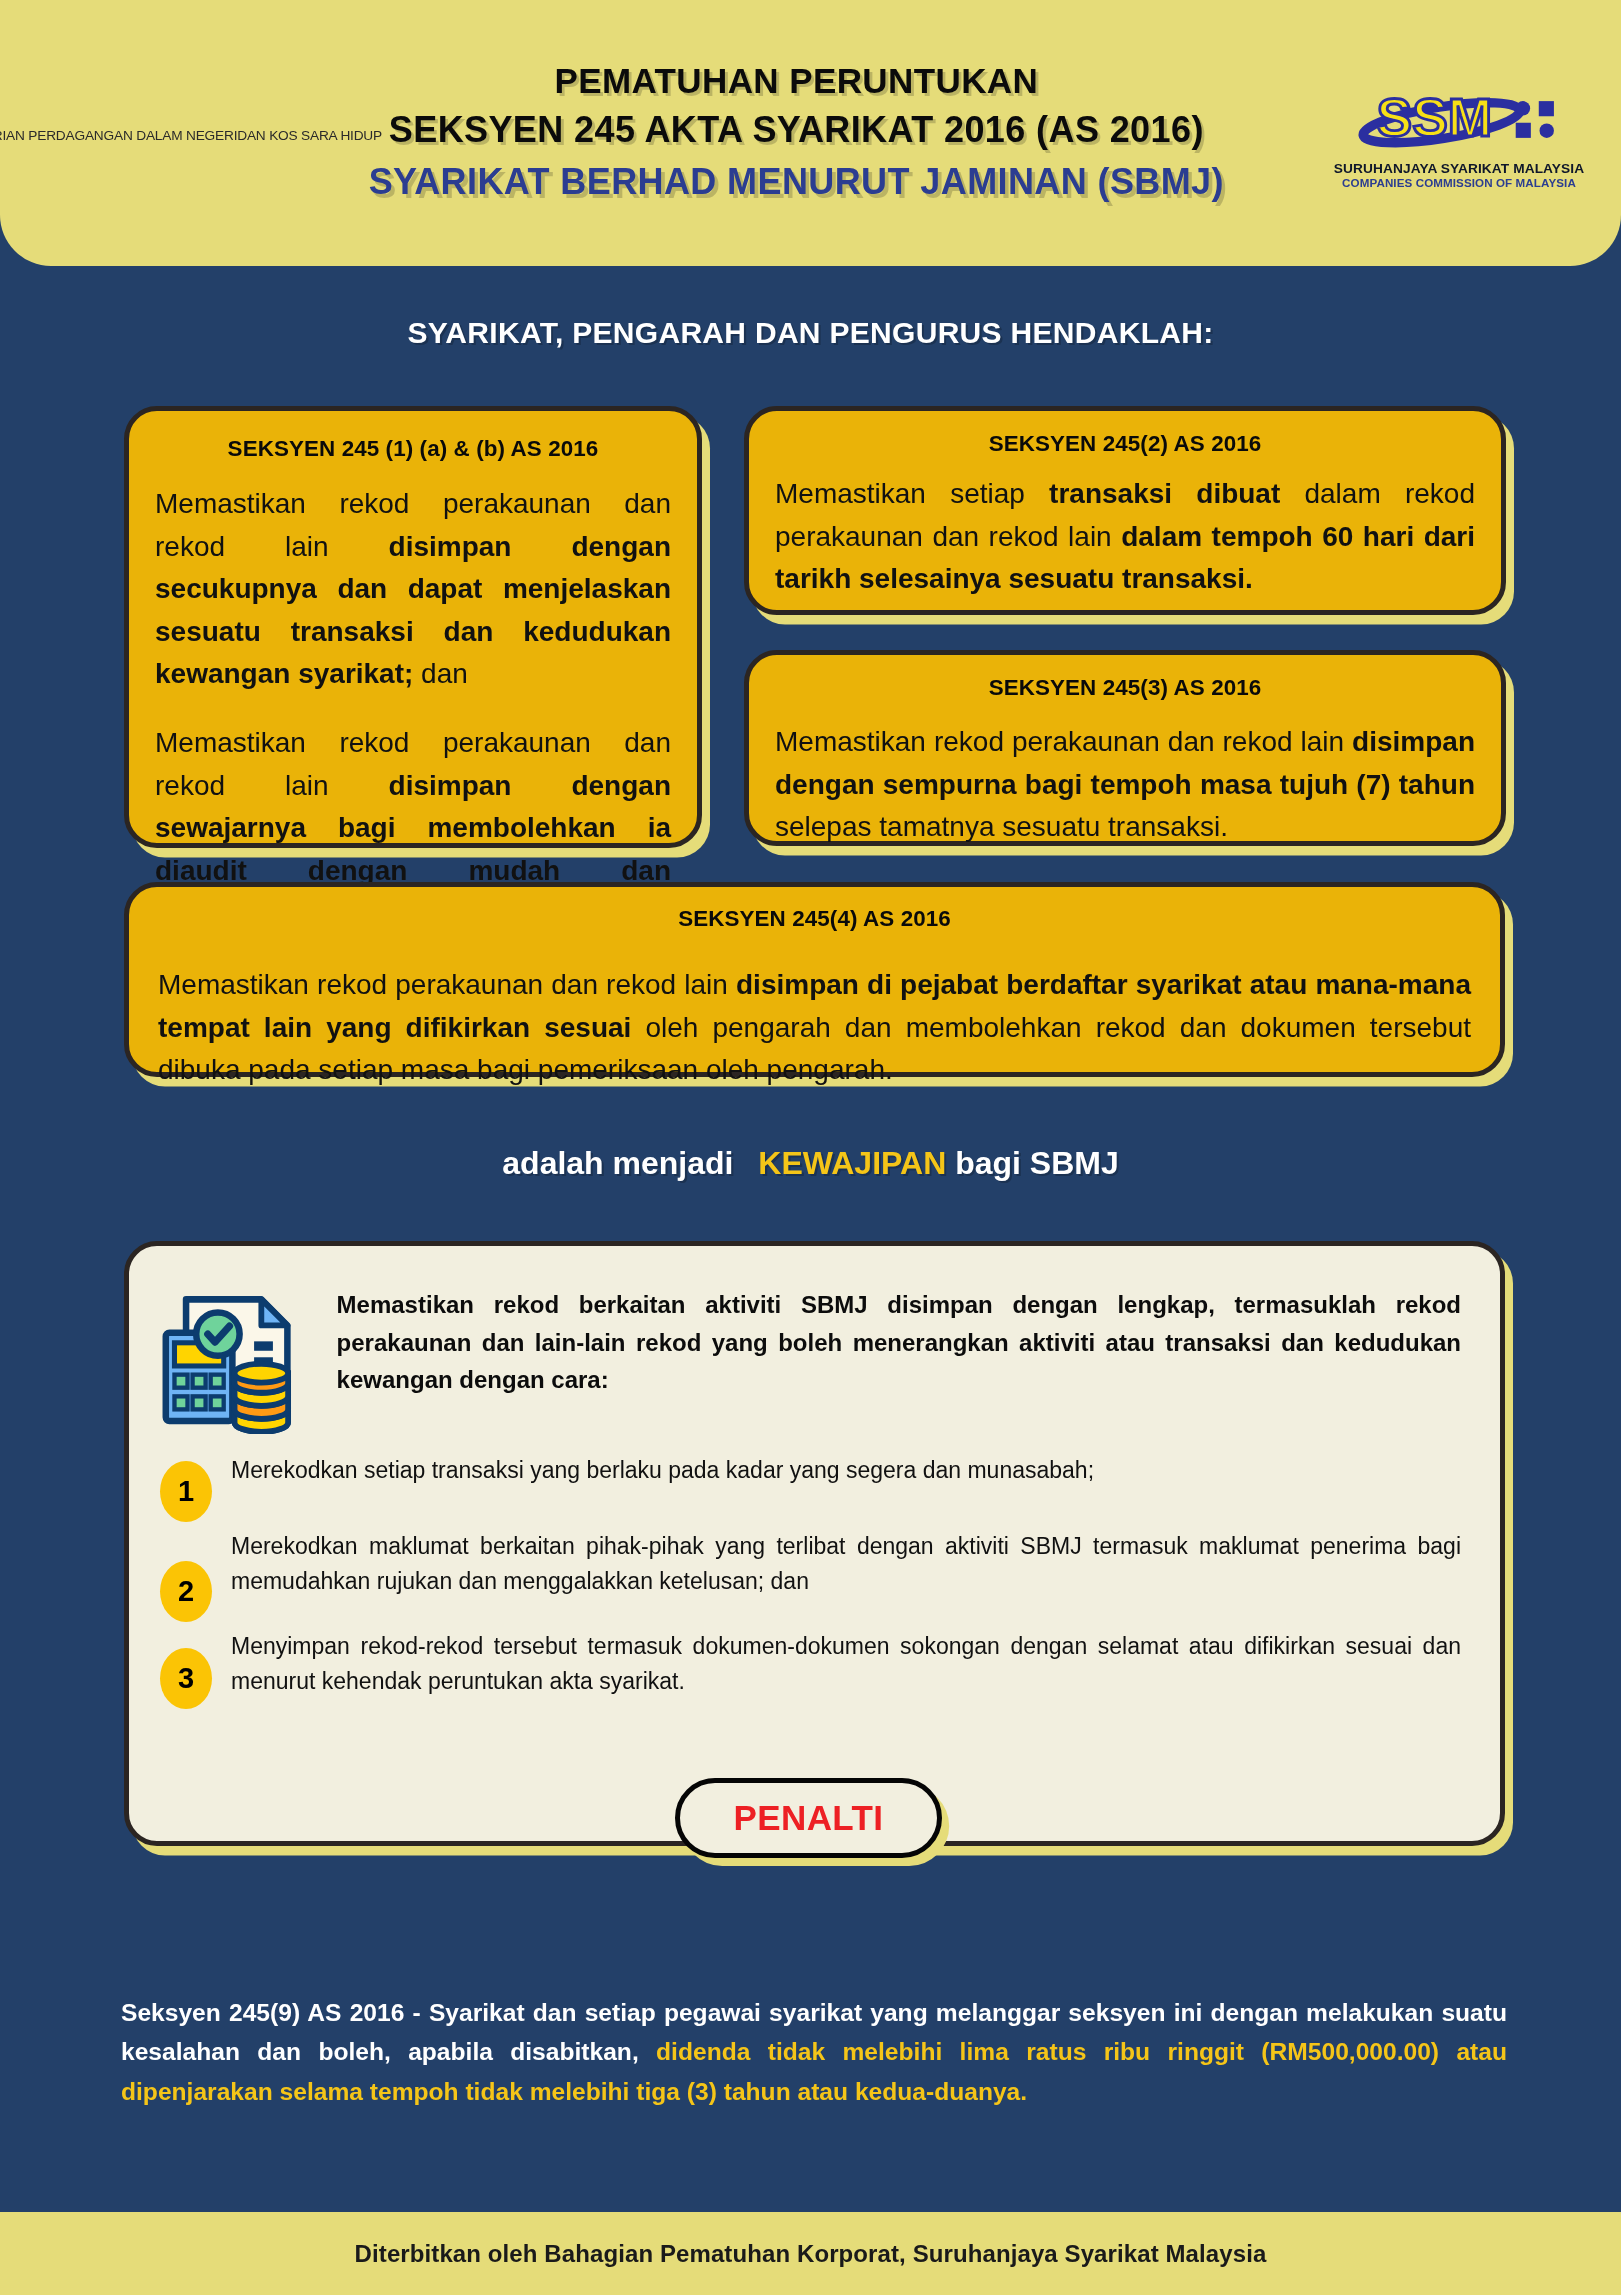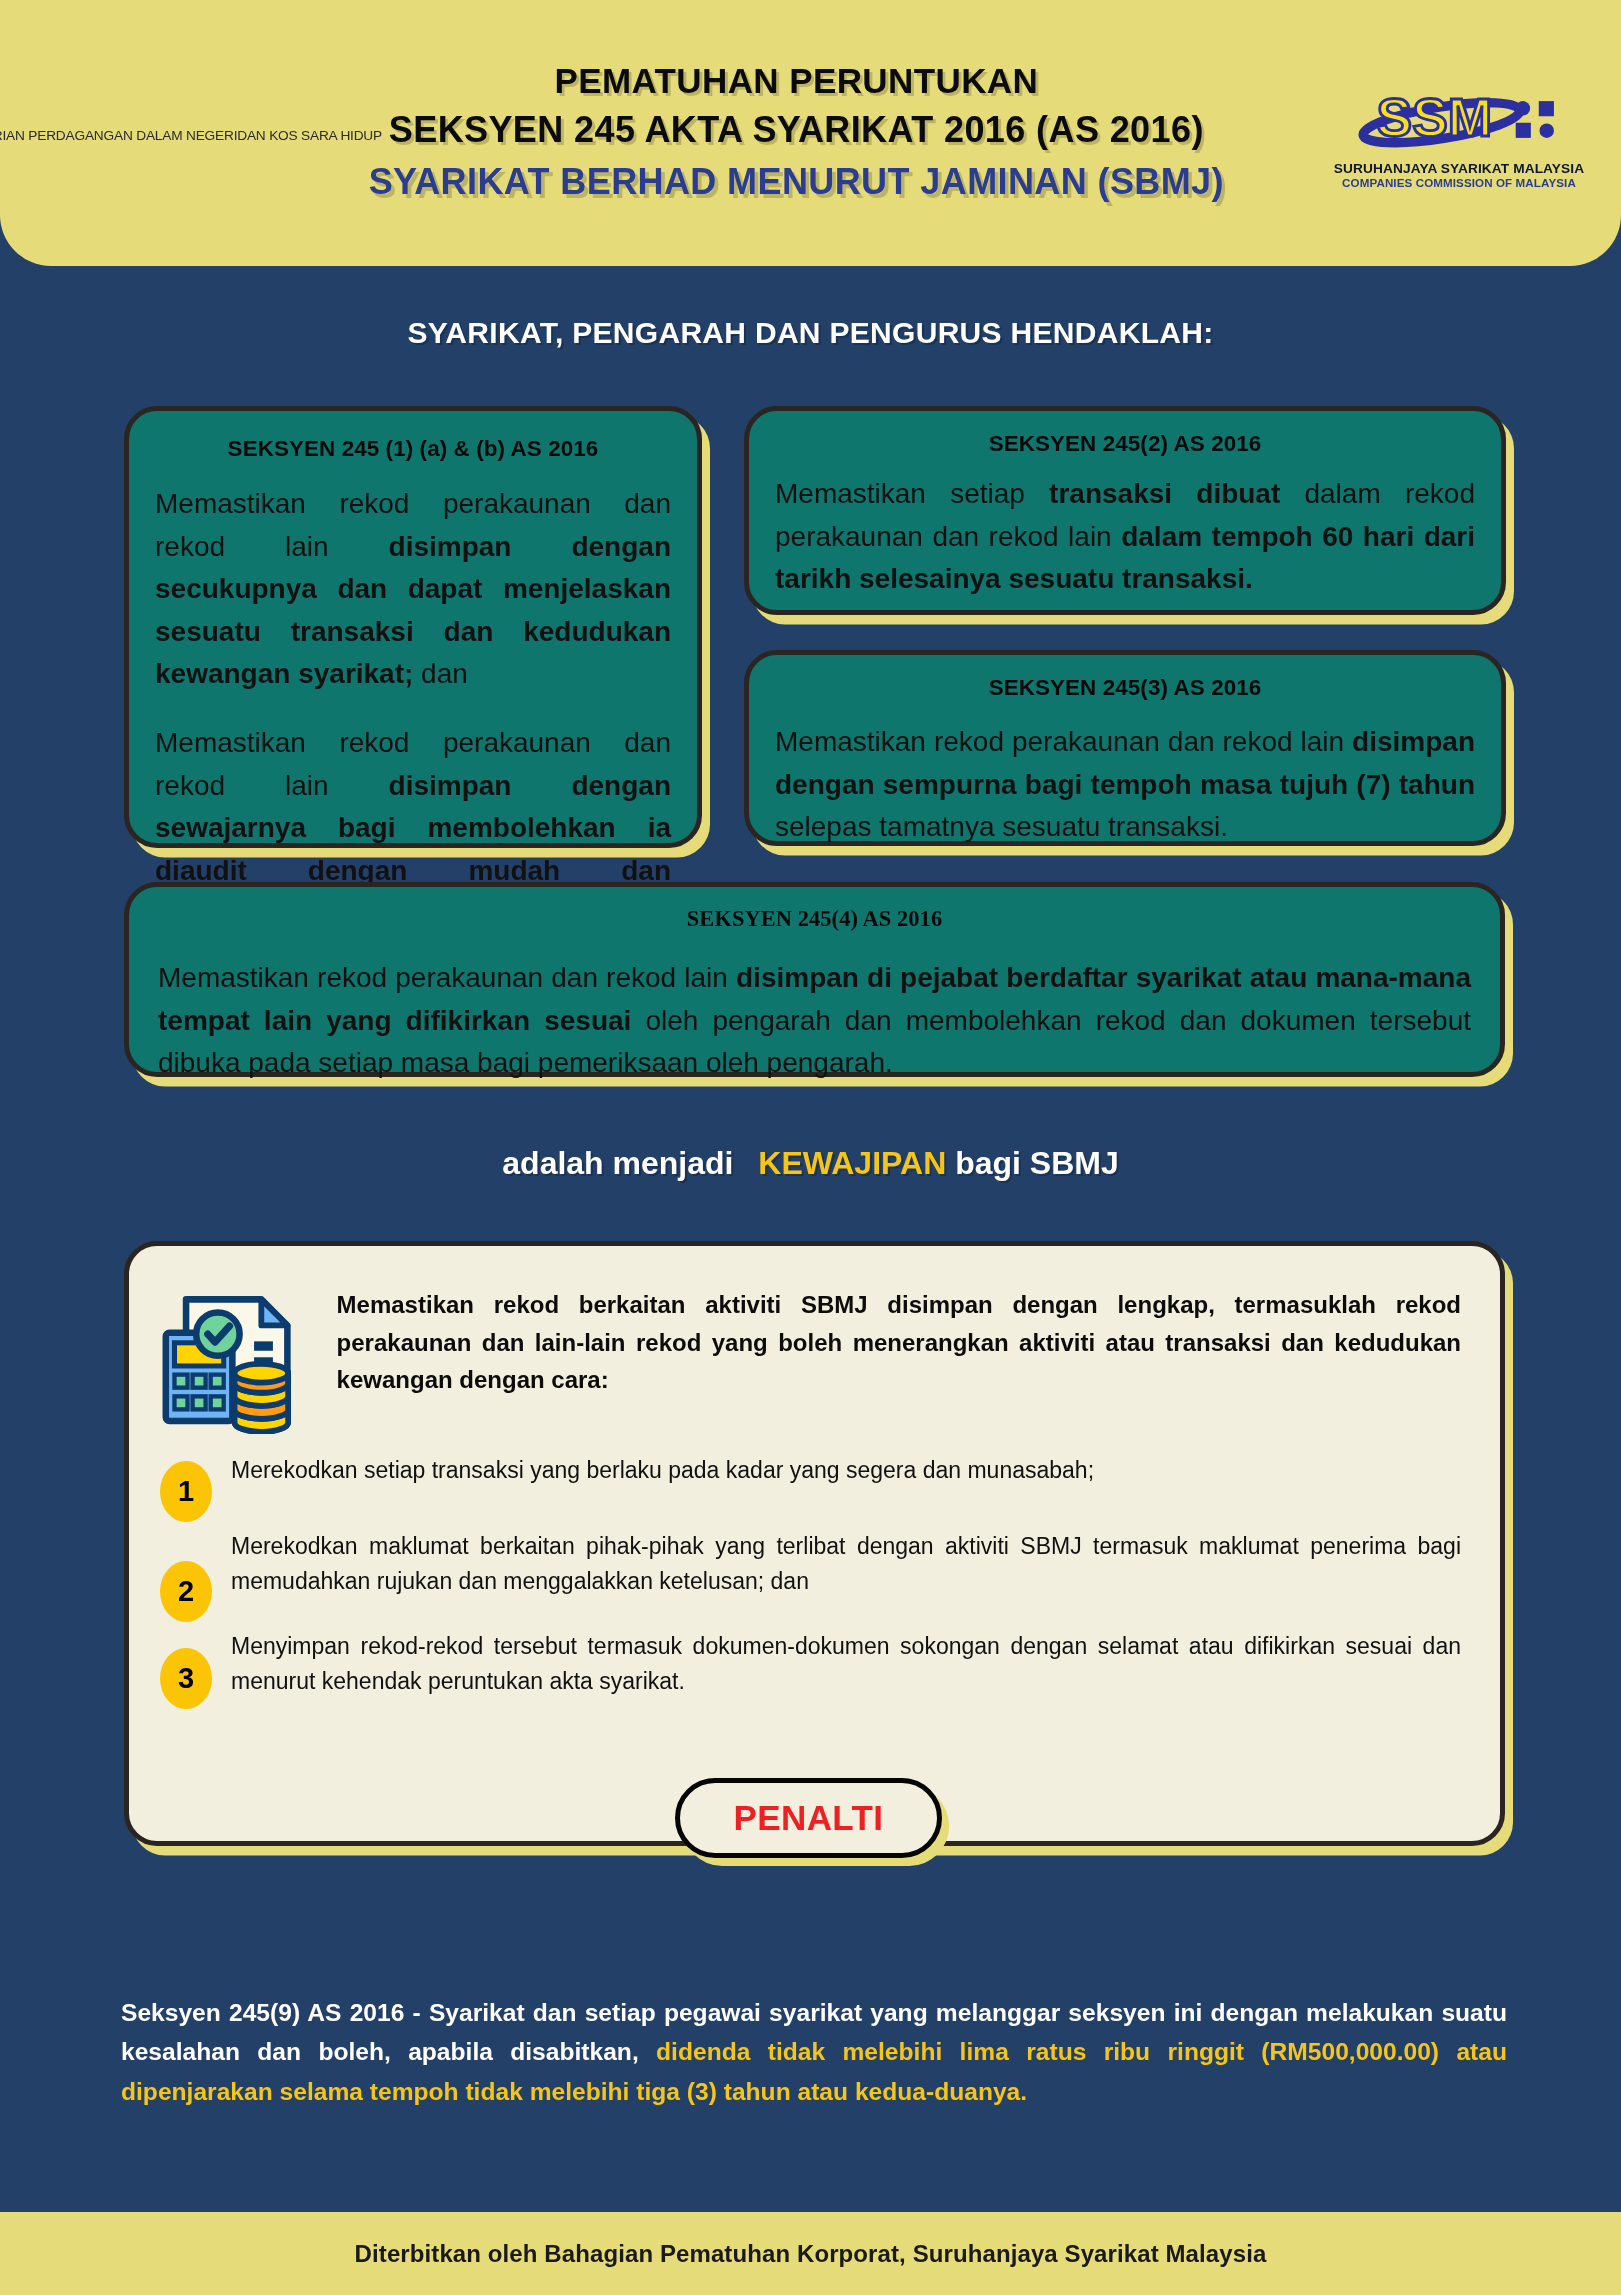--- a/index.html
+++ b/index.html
@@ -101,21 +101,21 @@
     color: #ffffff;
     font-size: 30px;
     font-weight: bold;
     letter-spacing: 0.3px;
     text-shadow: 2.2px 2.2px 0 rgba(0,0,0,0.22);
   }
 
   
   .card {
     position: absolute;
-    background: #0f766e;
+    background: #eab308;
     border: 5px solid #2B2522;
     border-radius: 33px;
     box-shadow: 8px 9.4px 0 0 #E5DC79;
   }
   .card-title {
     text-align: center;
     font-weight: bold;
     color: #0a0a0a;
     font-size: 22.4px;
     letter-spacing: 0.1px;
@@ -132,21 +132,21 @@
   #card-1 { left: 124px;  top: 406px;  width: 578px;  height: 442px; padding: 24.6px 26px 0 26px; }
   #card-1 .card-title { margin-bottom: 21.7px; }
 
   #card-2 { left: 744px; top: 406px;  width: 762px; height: 209px; padding: 20px 26px 0 26px; }
   #card-2 .card-title { margin-bottom: 16px; }
 
   #card-3 { left: 744px; top: 650px;  width: 762px; height: 196px; padding: 20px 26px 0 26px; }
   #card-3 .card-title { margin-bottom: 20px; }
 
   #card-4 { left: 124px;  top: 882px; width: 1381px; height: 195px; padding: 19px 29px 0 29px; }
-  #card-4 .card-title { margin-bottom: 25px; font-family: Liberation Serif, serif; }
+  #card-4 .card-title { margin-bottom: 32px; }
 
   
   .kewajipan {
     position: absolute;
     left: 0; top: 1145px;
     width: 1621px;
     text-align: center;
     font-size: 32px;
     font-weight: bold;
     color: #ffffff;

